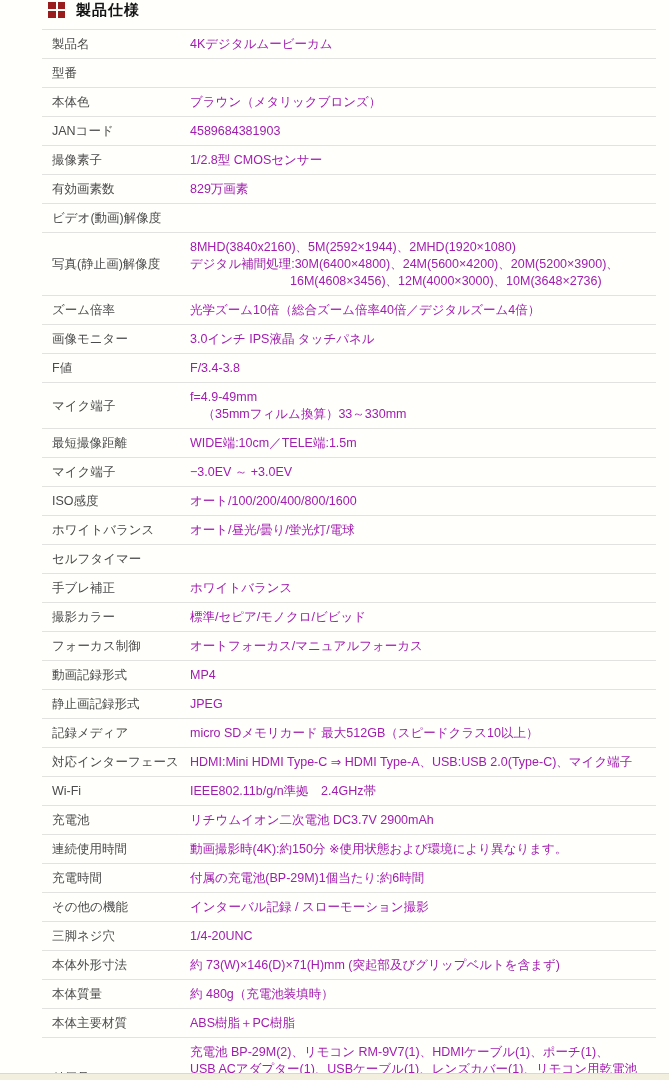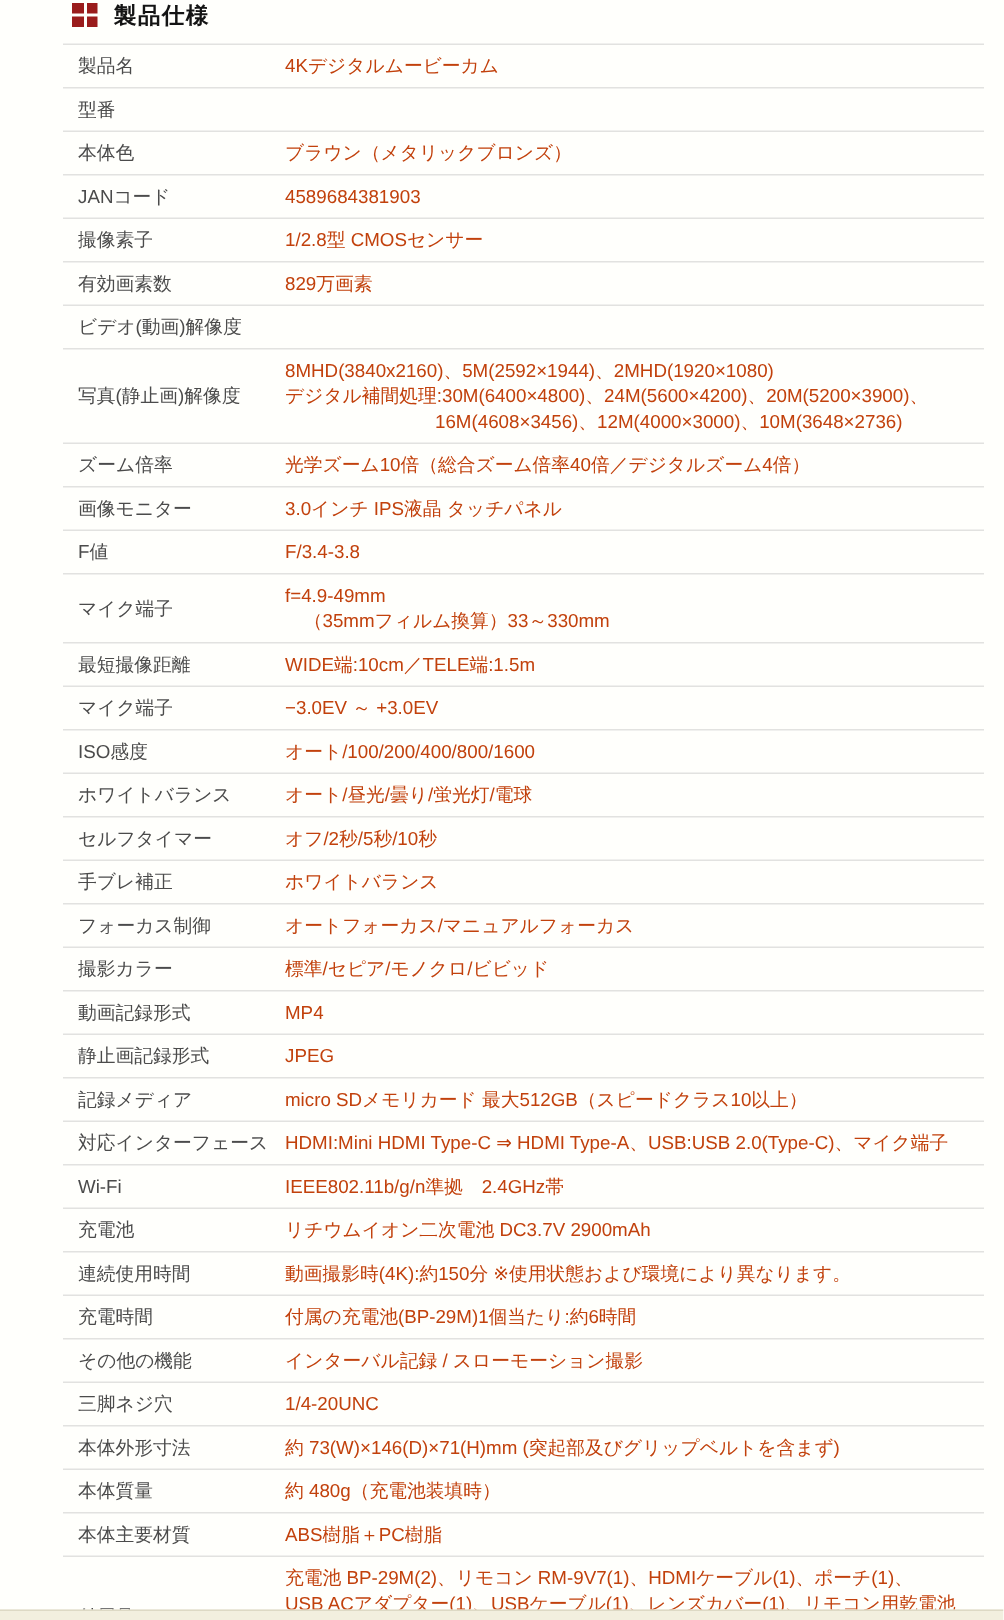--- a/index.html
+++ b/index.html
@@ -64,21 +64,21 @@
     box-sizing: border-box;
     font-size: 12.5px;
     line-height: 17px;
     color: #4b4b4b;
   }
   .value {
     flex: 1;
     padding: 2px 6px 0 0;
     font-size: 12.5px;
     line-height: 17px;
-    color: #c2410c;
+    color: #a21caf;
     white-space: pre-wrap;
     word-break: break-word;
   }
   
   .footer-band {
     position: absolute;
     left: 0;
     right: 0;
     bottom: 0;
     height: 6px;
@@ -162,33 +162,32 @@
       <div class="row">
         <div class="label">ISO感度</div>
         <div class="value">オート/100/200/400/800/1600</div>
       </div>
       <div class="row">
         <div class="label">ホワイトバランス</div>
         <div class="value">オート/昼光/曇り/蛍光灯/電球</div>
       </div>
       <div class="row">
         <div class="label">セルフタイマー</div>
-        <div class="value">オフ/2秒/5秒/10秒</div>
       </div>
       <div class="row">
         <div class="label">手ブレ補正</div>
         <div class="value">ホワイトバランス</div>
       </div>
       <div class="row">
+        <div class="label">撮影カラー</div>
+        <div class="value">標準/セピア/モノクロ/ビビッド</div>
+      </div>
+      <div class="row">
         <div class="label">フォーカス制御</div>
         <div class="value">オートフォーカス/マニュアルフォーカス</div>
-      </div>
-      <div class="row">
-        <div class="label">撮影カラー</div>
-        <div class="value">標準/セピア/モノクロ/ビビッド</div>
       </div>
       <div class="row">
         <div class="label">動画記録形式</div>
         <div class="value">MP4</div>
       </div>
       <div class="row">
         <div class="label">静止画記録形式</div>
         <div class="value">JPEG</div>
       </div>
       <div class="row">

